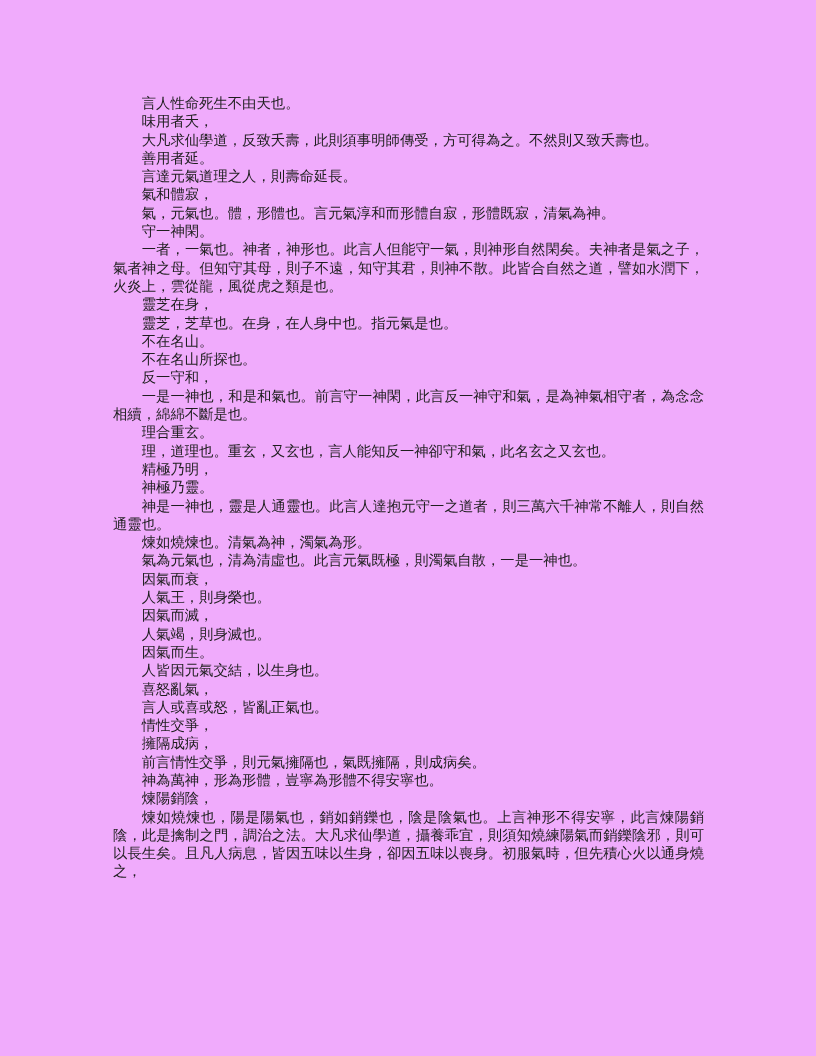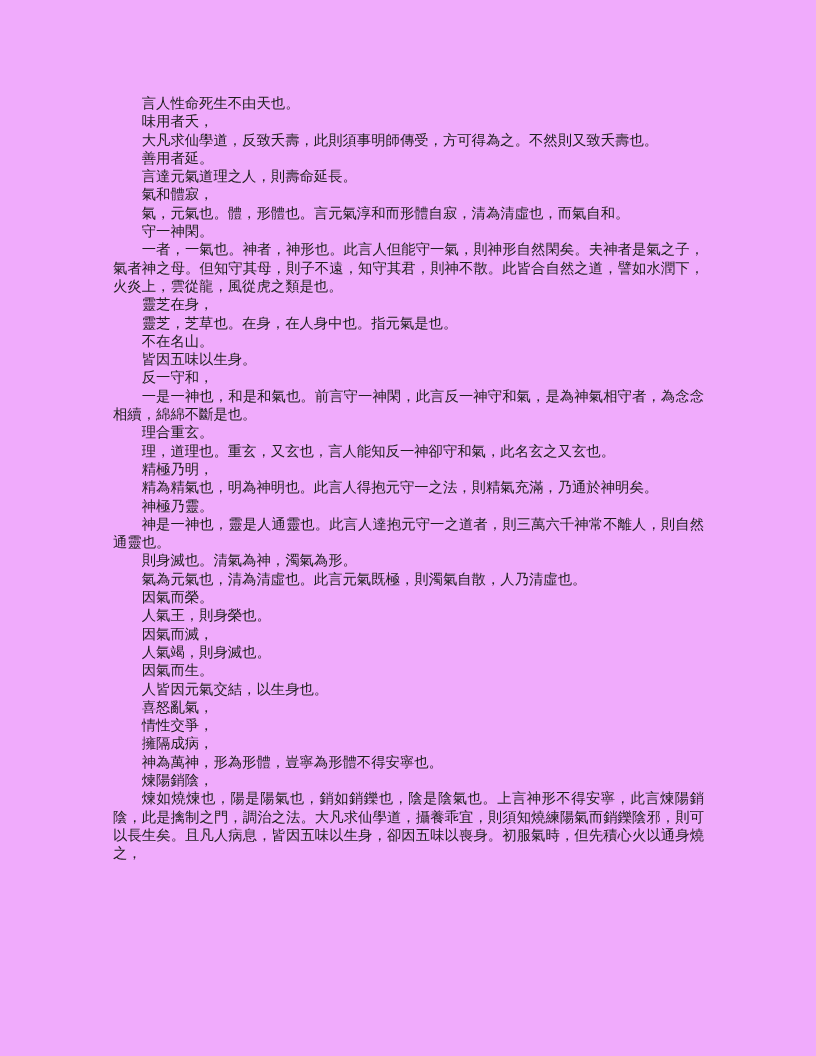--- a/index.html
+++ b/index.html
@@ -48,76 +48,77 @@
       <p>味用者夭，</p>
 
       <p>大凡求仙學道，反致夭壽，此則須事明師傳受，方可得為之。不然則又致夭壽也。</p>
 
       <p>善用者延。</p>
 
       <p>言達元氣道理之人，則壽命延長。</p>
 
       <p>氣和體寂，</p>
 
-      <p>氣，元氣也。體，形體也。言元氣淳和而形體自寂，清為清虛也，而氣自和。</p>
+      <p>氣，元氣也。體，形體也。言元氣淳和而形體自寂，形體既寂，清氣為神。</p>
 
       <p>守一神閑。</p>
 
       <p>一者，一氣也。神者，神形也。此言人但能守一氣，則神形自然閑矣。夫神者是氣之子，氣者神之母。但知守其母，則子不遠，知守其君，則神不散。此皆合自然之道，譬如水潤下，火炎上，雲從龍，風從虎之類是也。</p>
 
       <p>靈芝在身，</p>
 
       <p>靈芝，芝草也。在身，在人身中也。指元氣是也。</p>
 
       <p>不在名山。</p>
 
-      <p>皆因五味以生身。</p>
+      <p>不在名山所探也。</p>
 
       <p>反一守和，</p>
 
       <p>一是一神也，和是和氣也。前言守一神閑，此言反一神守和氣，是為神氣相守者，為念念相續，綿綿不斷是也。</p>
 
       <p>理合重玄。</p>
 
       <p>理，道理也。重玄，又玄也，言人能知反一神卻守和氣，此名玄之又玄也。</p>
 
       <p>精極乃明，</p>
 
-      <p>精為精氣也，明為神明也。此言人得抱元守一之法，則精氣充滿，乃通於神明矣。</p>
 
       <p>神極乃靈。</p>
 
       <p>神是一神也，靈是人通靈也。此言人達抱元守一之道者，則三萬六千神常不離人，則自然通靈也。</p>
 
-      <p>則身滅也。清氣為神，濁氣為形。</p>
+      <p>煉如燒煉也。清氣為神，濁氣為形。</p>
 
-      <p>氣為元氣也，清為清虛也。此言元氣既極，則濁氣自散，人乃清虛也。</p>
+      <p>氣為元氣也，清為清虛也。此言元氣既極，則濁氣自散，一是一神也。</p>
+
+      <p>因氣而衰，</p>
 
 
-
-      <p>因氣而榮。</p>
 
       <p>人氣王，則身榮也。</p>
 
       <p>因氣而滅，</p>
 
       <p>人氣竭，則身滅也。</p>
 
       <p>因氣而生。</p>
 
       <p>人皆因元氣交結，以生身也。</p>
 
       <p>喜怒亂氣，</p>
 
+      <p>言人或喜或怒，皆亂正氣也。</p>
 
       <p>情性交爭，</p>
 
 
       <p>擁隔成病，</p>
 
+      <p>前言情性交爭，則元氣擁隔也，氣既擁隔，則成病矣。</p>
 
 
       <p>神為萬神，形為形體，豈寧為形體不得安寧也。</p>
 
       <p>煉陽銷陰，</p>
 
       <p>煉如燒煉也，陽是陽氣也，銷如銷鑠也，陰是陰氣也。上言神形不得安寧，此言煉陽銷陰，此是擒制之門，調治之法。大凡求仙學道，攝養乖宜，則須知燒練陽氣而銷鑠陰邪，則可以長生矣。且凡人病息，皆因五味以生身，卻因五味以喪身。初服氣時，但先積心火以通身燒之，</p>
     </div>
 </div>
 

